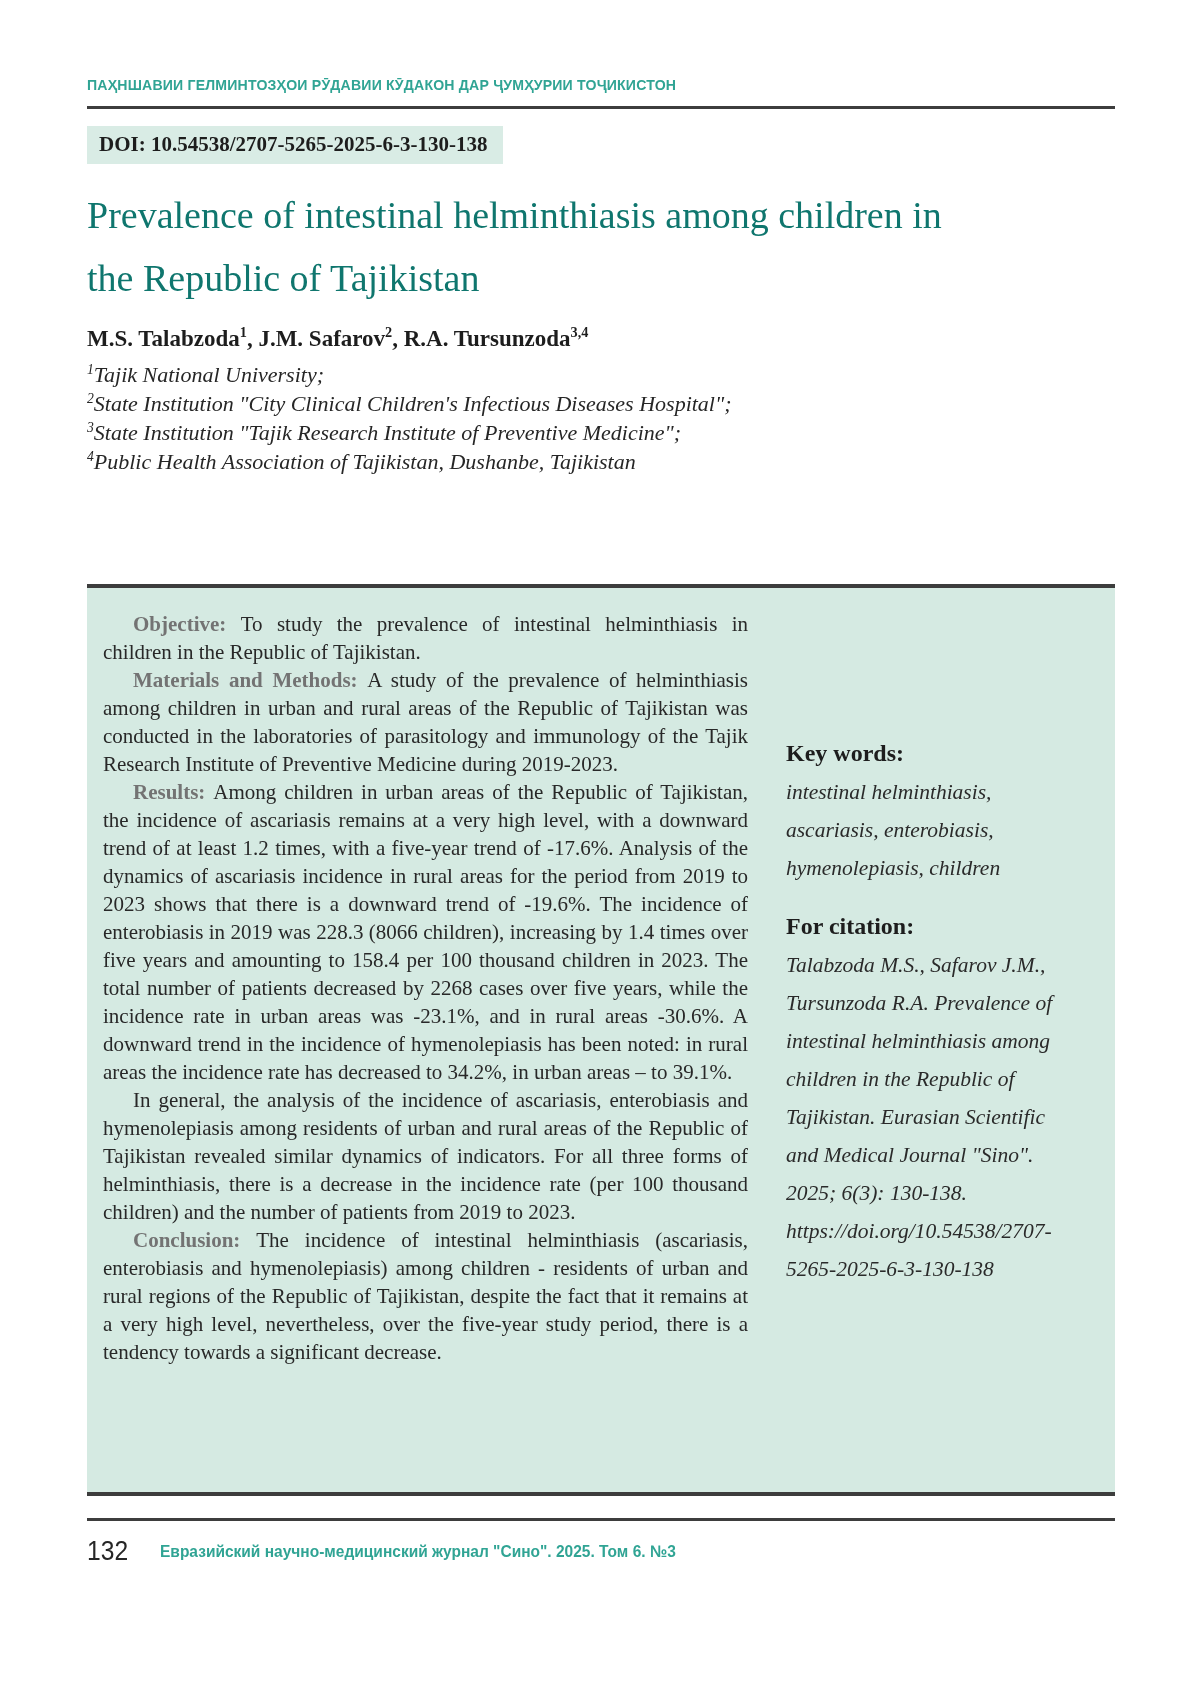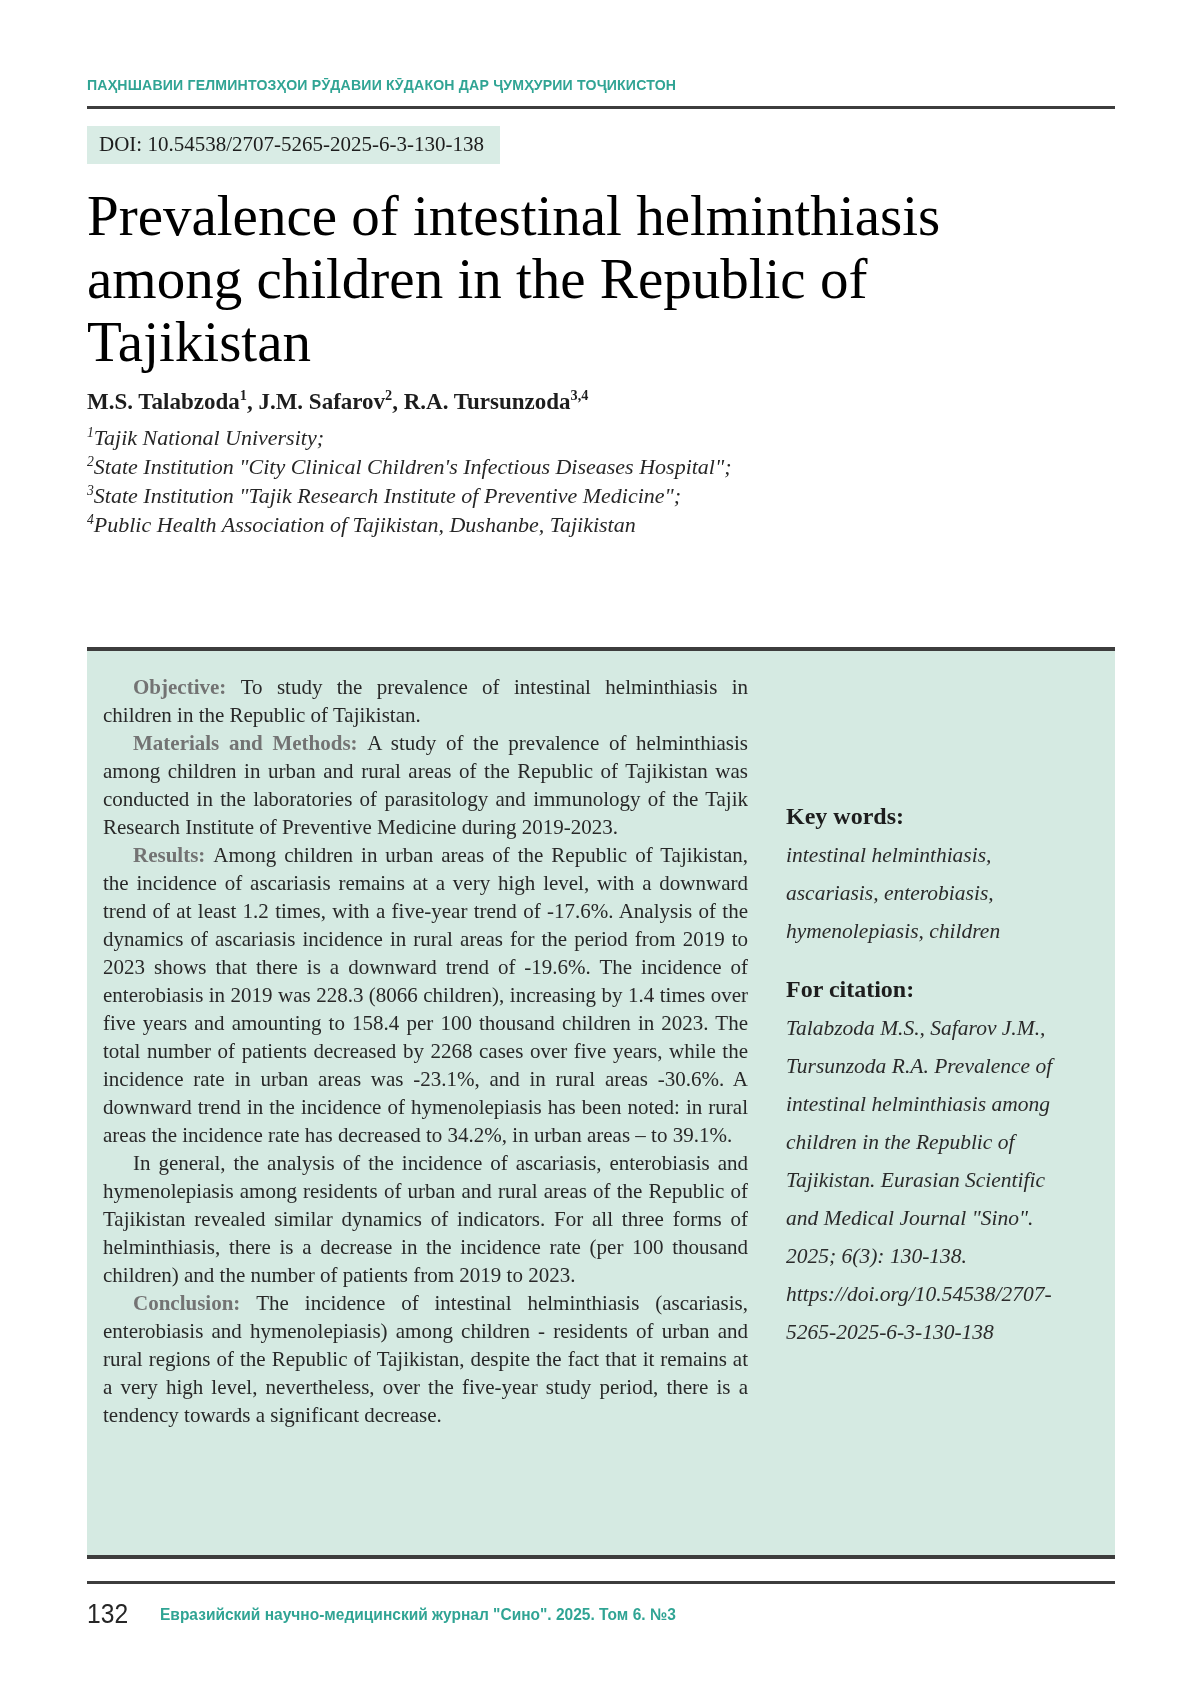--- a/index.html
+++ b/index.html
@@ -34,32 +34,32 @@
     white-space:nowrap;
   }
   .rule{
     border:none;height:3px;background:var(--rule);
     margin-top:12px;
   }
   .doi-badge{
     display:inline-block;
     margin-top:17px;
     background:var(--doi-bg);
-    font-weight:400;
+    font-weight:700;
     font-size:21px;
     padding:6px 16px 7px 12px;
     color:#1d1d1d;
   }
   h1.title{
     margin-top:20px;
     font-weight:400;
-    font-size:57px;
+    font-size:38px;
     line-height:63px;
     max-width:900px;
-    color:#000000;
+    color:#0f766e;
   }
   .authors{
     margin-top:16px;
     font-weight:700;
     font-size:23px;
     color:#1d1d1d;
   }
   .authors sup{font-size:62%;line-height:0;}
   .affiliations{
     margin-top:8px;

